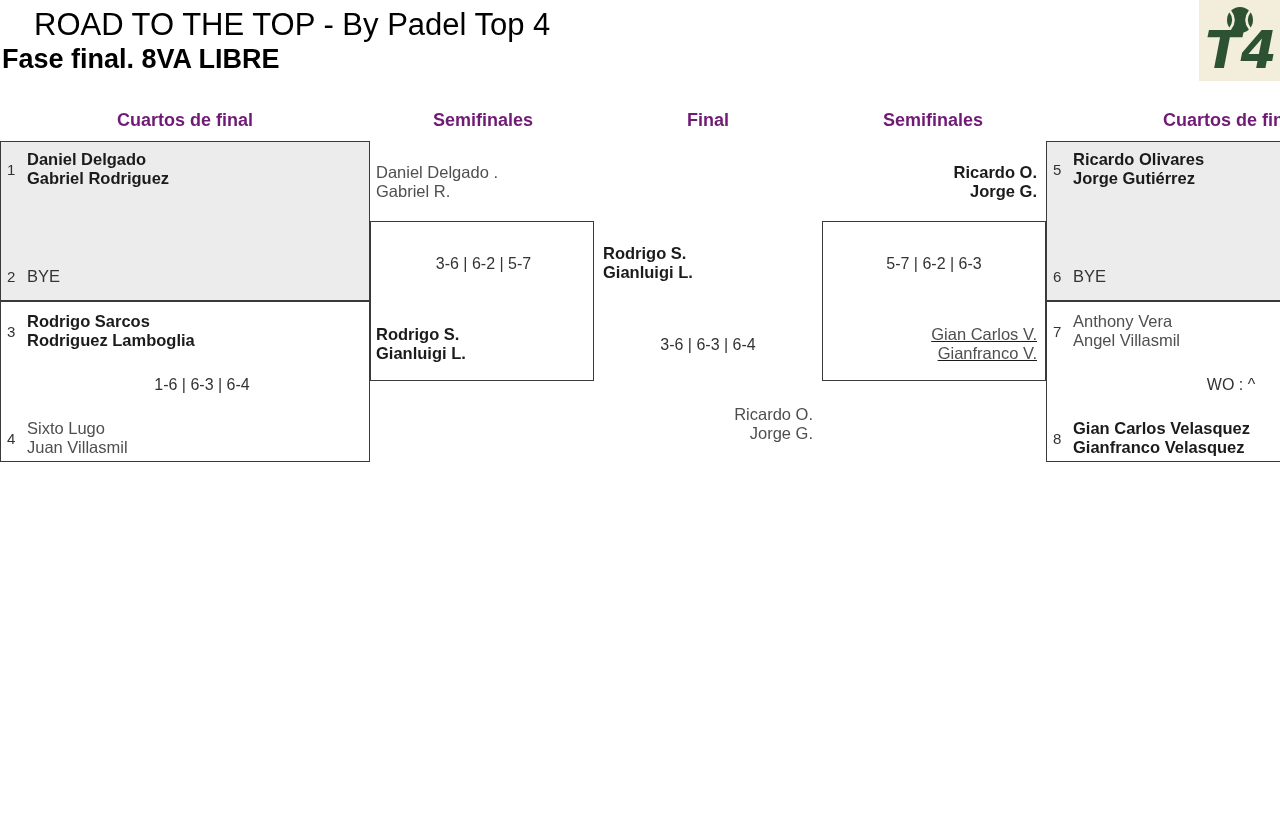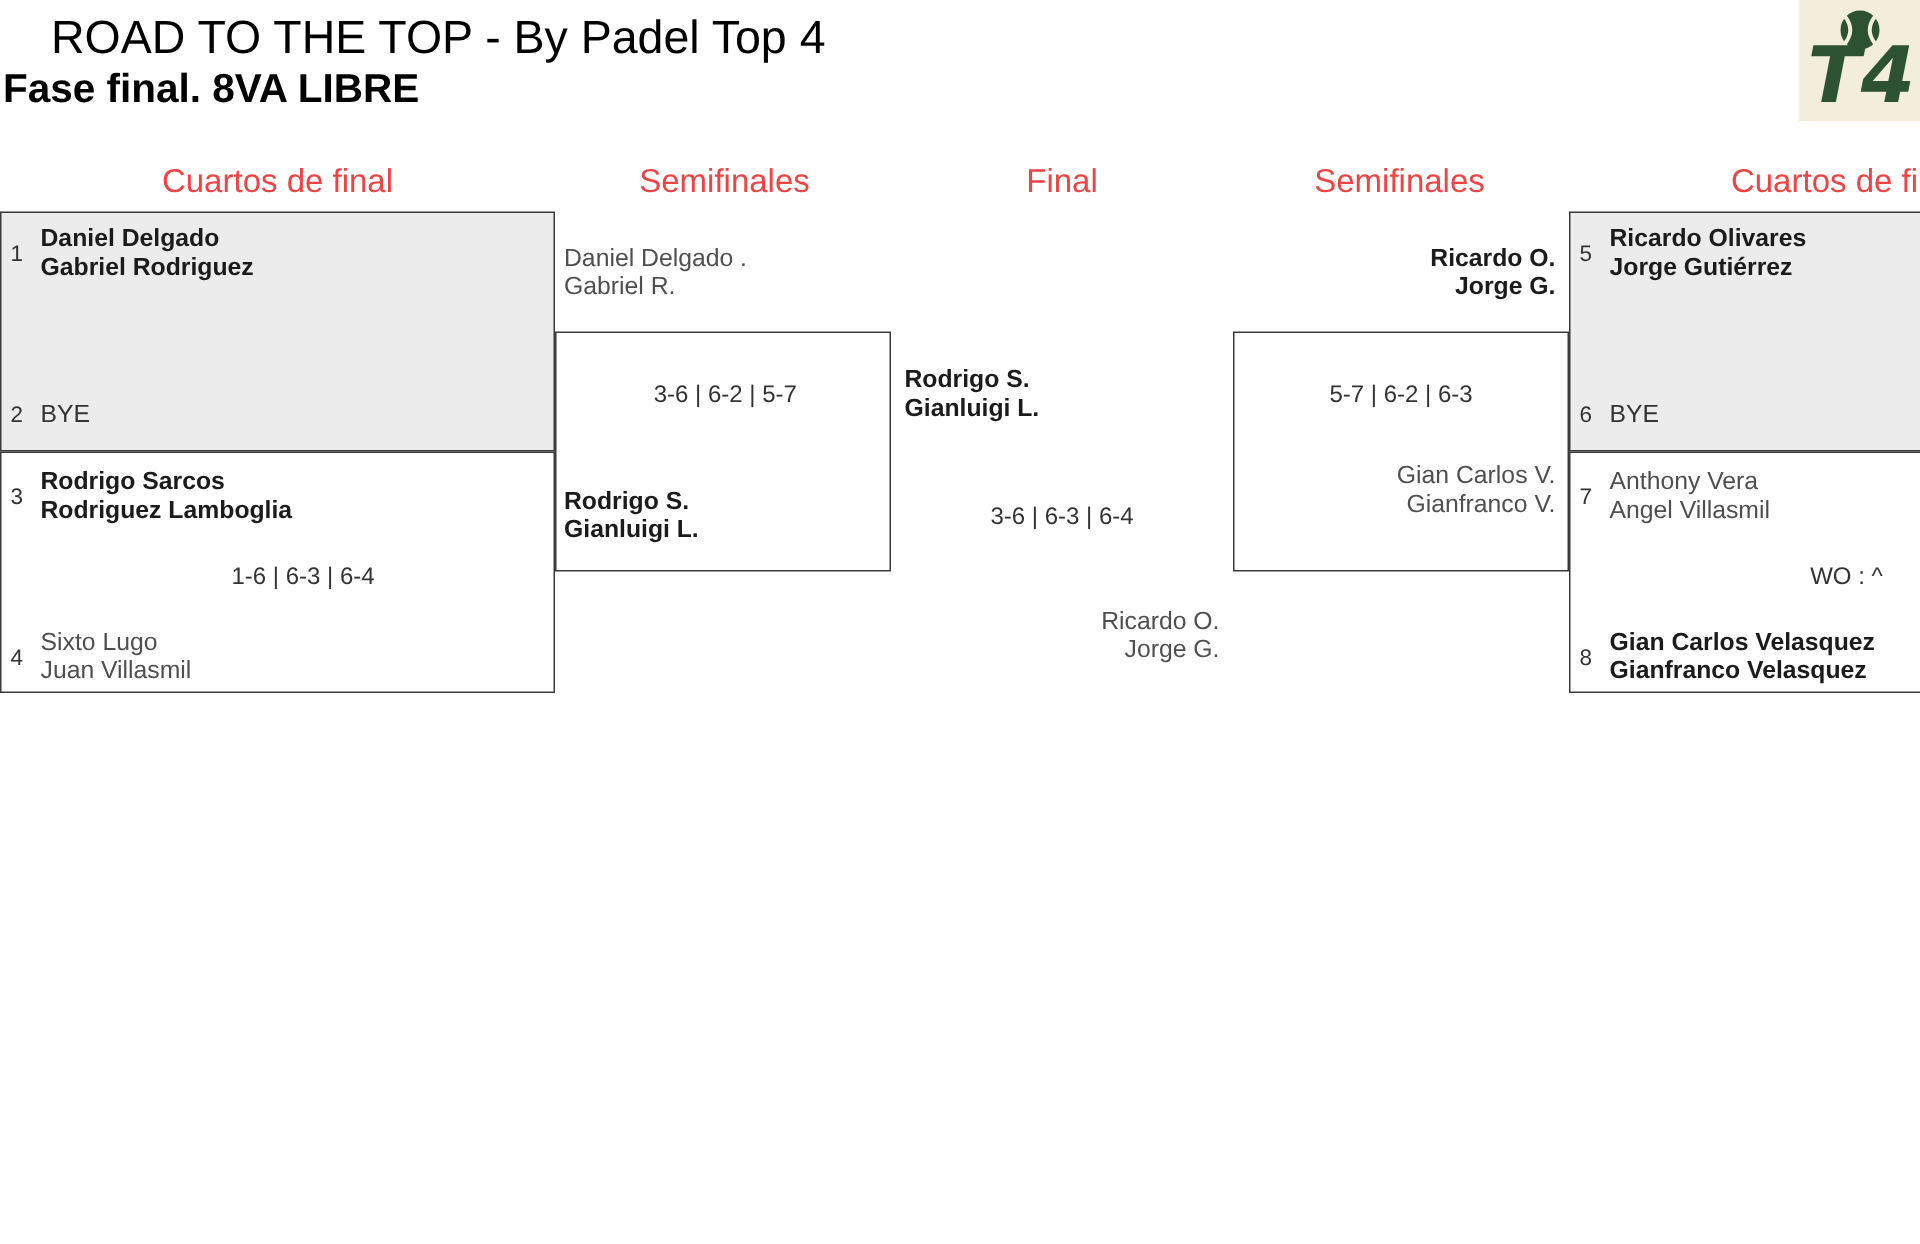--- a/index.html
+++ b/index.html
@@ -5,21 +5,21 @@
   html,body{margin:0;padding:0;background:#fff;}
   .stage{
     position:relative;width:1280px;height:829px;overflow:hidden;background:#ffffff;
     font-family:"Liberation Sans","DejaVu Sans",sans-serif;color:#1b1b1b;
   }
   
   .title{position:absolute;left:2px;top:8px;font-size:31px;line-height:34px;font-weight:400;color:#000;margin-left:32px;}
   .subtitle{position:absolute;left:2px;top:42px;font-size:27px;line-height:34px;font-weight:700;color:#000;}
   .logo{position:absolute;left:1199px;top:0;width:81px;height:81px;}
   
-  .round{position:absolute;top:110px;font-size:22px;line-height:21px;font-weight:400;color:#ef4444;text-align:center;}
+  .round{position:absolute;top:110px;font-size:18px;line-height:21px;font-weight:700;color:#701a75;text-align:center;}
   .r0{left:35px;width:300px;}
   .r1{left:383px;width:200px;}
   .r2{left:608px;width:200px;}
   .r3{left:833px;width:200px;}
   .r4{left:1081px;width:300px;}
   
   .box{position:absolute;border:1.5px solid #3a3a3a;box-sizing:border-box;}
   .fill{background:#ececec;}
   .b-qf1{left:0;top:141px;width:370px;height:160px;}
   .b-qf2{left:0;top:301px;width:370px;height:161px;}
@@ -136,21 +136,21 @@
     </span>
   </div>
 
   <div class="team w right" style="right:243px;top:163px;">
     <span class="names">
       <span class="nl">Ricardo O.</span>
       <span class="nl">Jorge G.</span>
     </span>
   </div>
   <div class="score s-sf2">5-7 | 6-2 | 6-3</div>
-  <div class="team l right" style="right:243px;top:308px;">
+  <div class="team l right" style="right:243px;top:325px;text-decoration:underline;">
     <span class="names">
       <span class="nl">Gian Carlos V.</span>
       <span class="nl">Gianfranco V.</span>
     </span>
   </div>
 
   <div class="team w" style="left:1053px;top:150px;">
     <span class="seed">5</span>
     <span class="names">
       <span class="nl">Ricardo Olivares</span>

